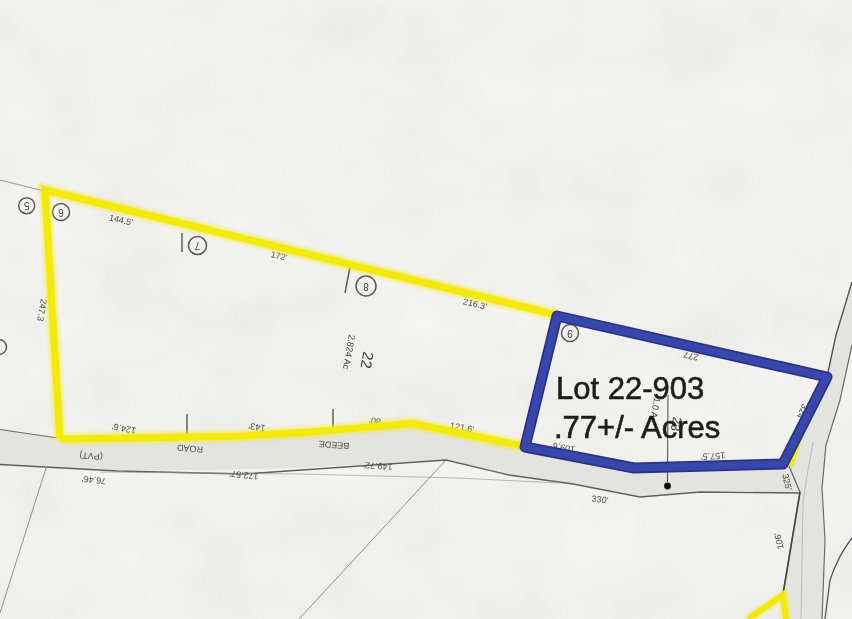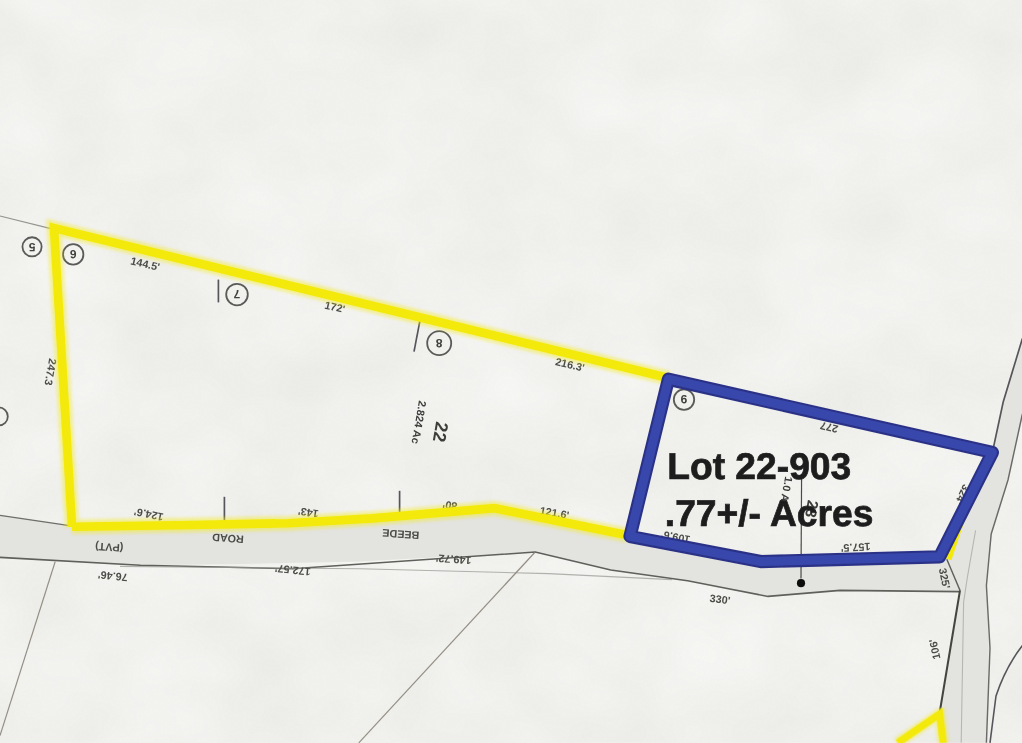--- a/index.html
+++ b/index.html
@@ -1,17 +1,17 @@
 <!DOCTYPE html>
 <html><head>
 <meta charset="utf-8">
 <style>
   html,body{margin:0;padding:0;}
   body{width:852px;height:619px;overflow:hidden;font-family:"Liberation Sans",sans-serif;}
-  .stage{position:relative;width:852px;height:619px;background:#eaeae6;font-weight:bold;}
+  .stage{position:relative;width:852px;height:619px;background:#eaeae6;}
   svg{position:absolute;left:0;top:0;}
   text{font-family:"Liberation Sans",sans-serif;}
 </style>
 </head>
 <body>
 <div class="stage">
 <svg width="852" height="619" viewBox="0 0 852 619">
   <defs>
     <filter id="paper" x="0" y="0" width="100%" height="100%">
       <feTurbulence type="fractalNoise" baseFrequency="0.011 0.014" numOctaves="3" seed="7" result="n"></feTurbulence>

